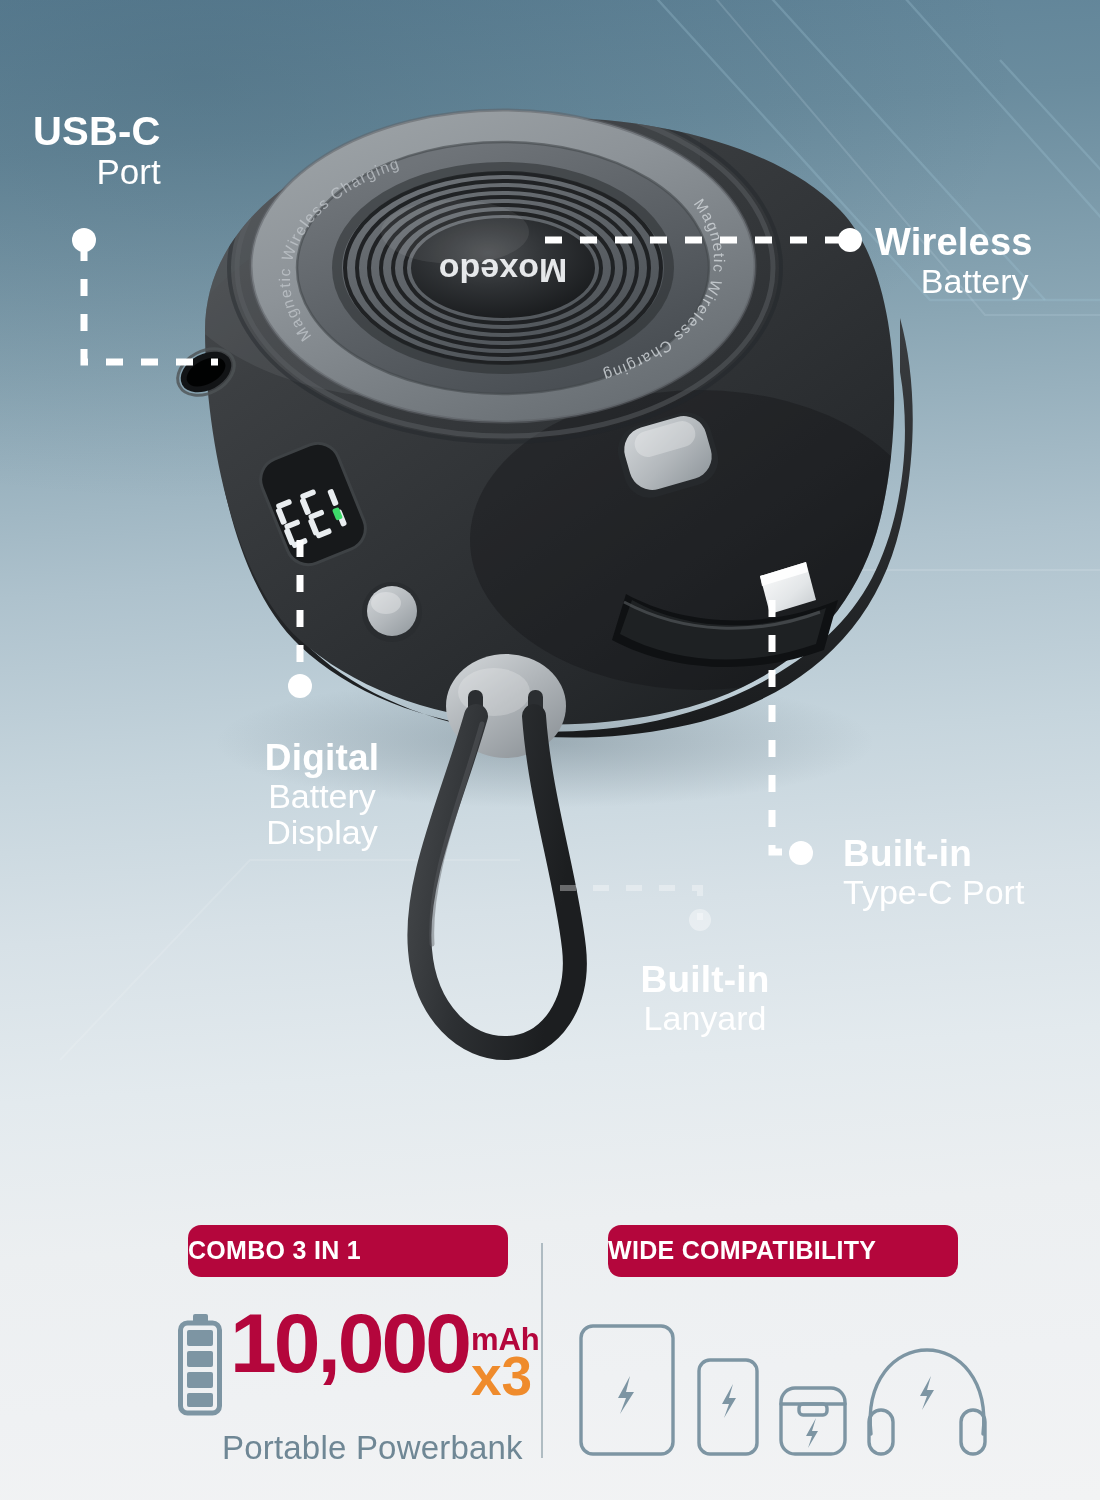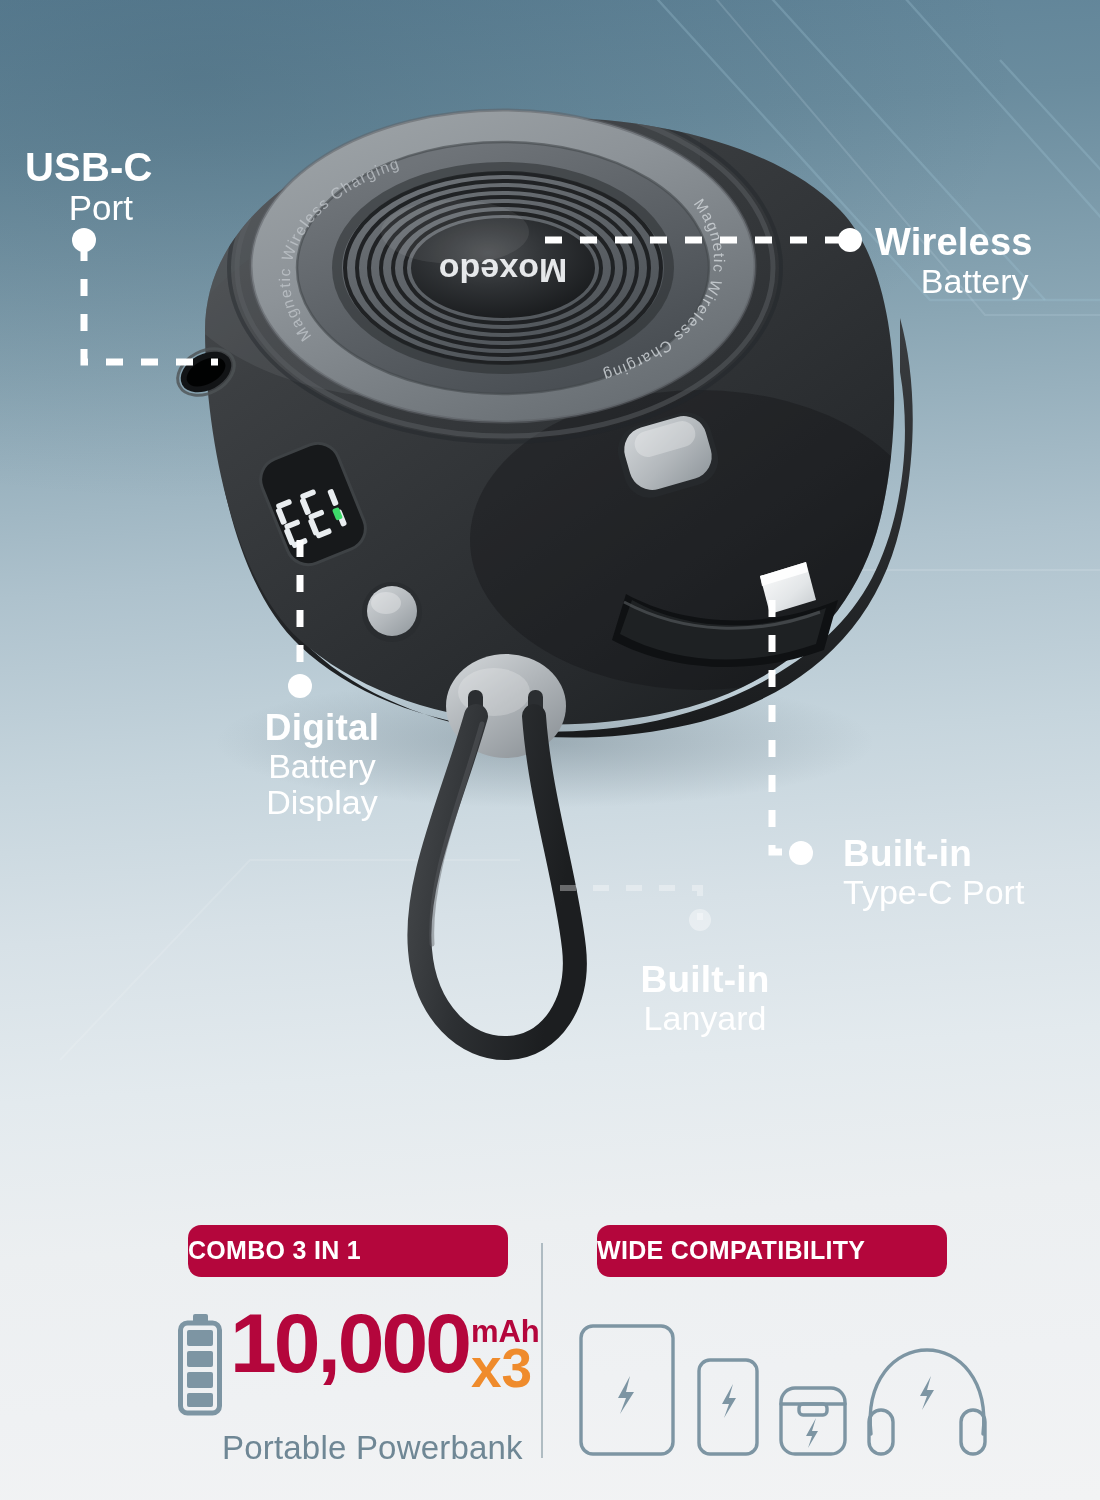--- a/index.html
+++ b/index.html
@@ -34,29 +34,29 @@
     background:radial-gradient(120% 90% at 18% 10%, rgba(54,86,104,.30) 0%, rgba(54,86,104,0) 62%);
   }
 
   .circuit { position:absolute; left:0; top:0; width:1100px; height:1500px; }
 
   
   .callout { position:absolute; color:#ffffff; line-height:1.07; }
   .callout .l1 { font-weight:700; letter-spacing:.2px; }
   .callout .l2 { font-weight:400; }
 
-  .co-usbc     { left:25px;  top:110px;  text-align:center;margin-top:36px; }
+  .co-usbc     { left:33px;  top:110px;  text-align:right; }
   .co-usbc .l1 { font-size:40px; }
   .co-usbc .l2 { font-size:35px; padding-left:24px; }
 
   .co-wireless     { left:875px; top:222px; text-align:left; }
   .co-wireless .l1 { font-size:38px;text-align:right; }
   .co-wireless .l2 { font-size:34px; text-align:right; padding-right:4px; }
 
-  .co-digital     { left:232px; top:708px; text-align:center; width:180px; }
+  .co-digital     { left:232px; top:738px; text-align:center; width:180px; }
   .co-digital .l1 { font-size:37px; }
   .co-digital .l2 { font-size:34px; }
 
   .co-cable     { left:843px; top:834px; text-align:left; }
   .co-cable .l1 { font-size:37px; }
   .co-cable .l2 { font-size:34px; }
 
   .co-lanyard     { left:630px; top:960px; text-align:center; width:150px; }
   .co-lanyard .l1 { font-size:37px; }
   .co-lanyard .l2 { font-size:34px; }
@@ -74,35 +74,35 @@
   .panel-left  { left:150px;  width:400px; }
   .panel-right { left:570px;  width:420px; }
 
   .ribbon {
     border-radius:13px; color:#ffffff;
     font-weight:700; text-align:left;
     padding:11px 0 12px;
     letter-spacing:.3px;
   }
   .ribbon-left  { width:320px; margin-left:38px; font-size:25px; }
-  .ribbon-right { width:350px; margin-left:27px; font-size:25px; }
+  .ribbon-right { width:350px; margin-left:38px; font-size:25px; }
 
   .divider {
     position:absolute; left:541px; top:18px;
     width:2px; height:215px; background:#9aa9b2; opacity:.75;
   }
 
   .capacity { position:absolute; left:178px; top:1305px; width:360px; height:150px; }
   .cap-row { position:absolute; left:0; top:0; display:flex; align-items:flex-start; }
 
   .cap-number {
     font-size:84px; font-weight:700; letter-spacing:-3px;
     line-height:.92;
   }
-  .cap-units { display:flex; flex-direction:column; margin-left:2px; margin-top:12px; }
+  .cap-units { display:flex; flex-direction:column; margin-left:2px; margin-top:20px; }
   .cap-mah { font-size:31px; font-weight:700; line-height:.95; }
   .cap-x3  { font-size:55px; font-weight:700; line-height:.88; margin-top:-2px; }
   .cap-sub {
     position:absolute; left:44px; top:104px;
     font-size:33px; font-weight:400; letter-spacing:.2px;margin-top:20px;
   }
 
   .compat-icons { position:absolute; left:575px; top:1318px; width:420px; height:140px; }
 </style>
 </head>

